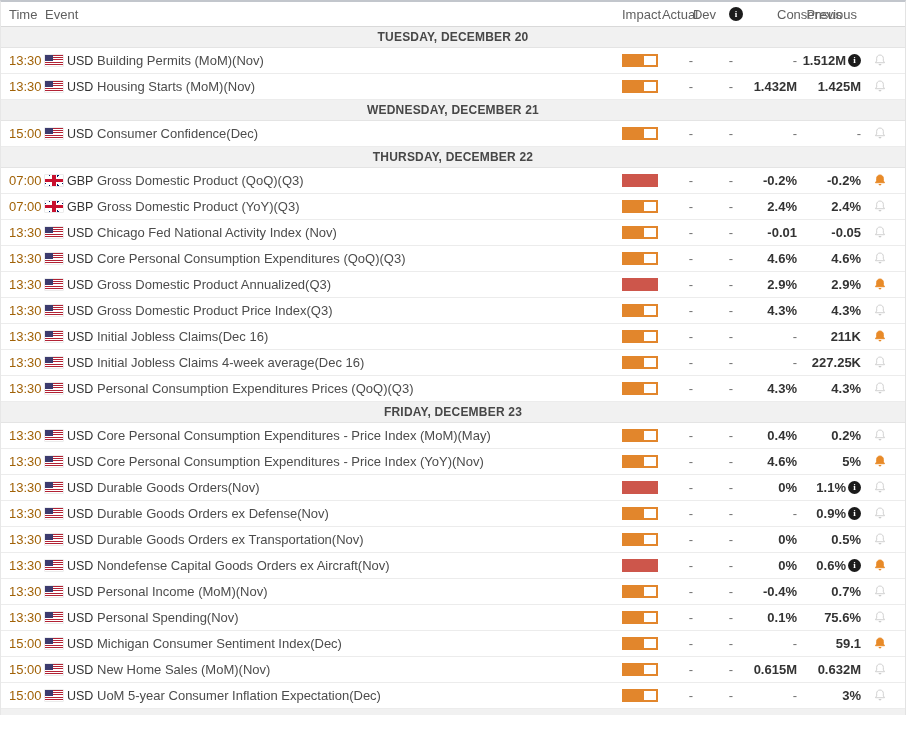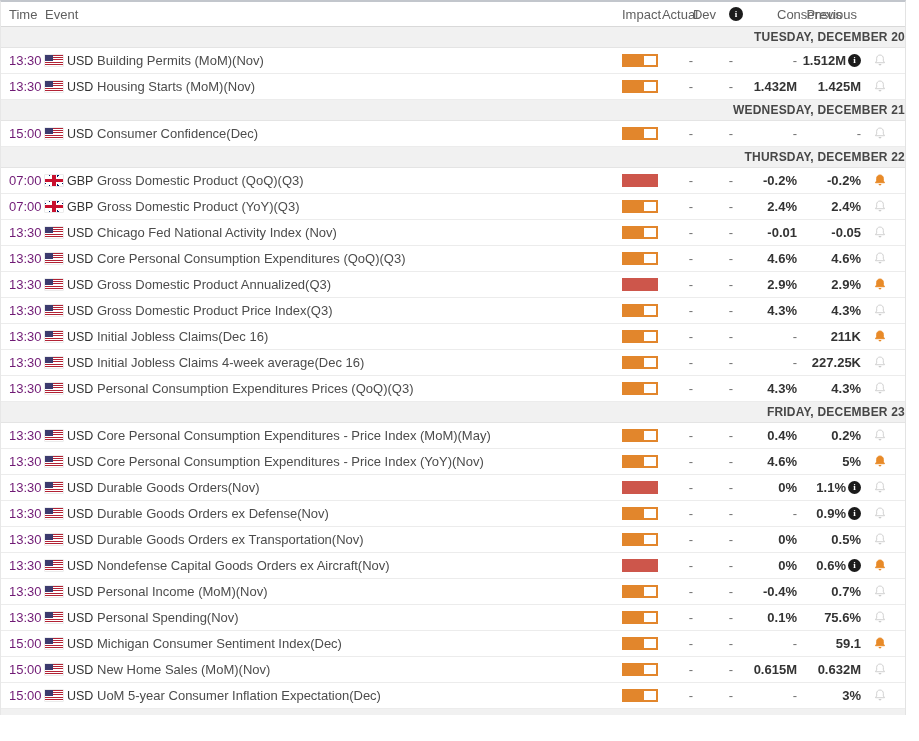--- a/index.html
+++ b/index.html
@@ -24,36 +24,36 @@
   .chead .h-impact { padding-left: 5px; }
   .chead .h-actual { text-align: center; }
   .chead .h-dev { display: flex; align-items: center; justify-content: center; gap: 13px; }
   .chead .h-consensus { padding-right: 2px; margin-left: 40px; }
   .chead .h-previous { text-align: right; padding-right: 8px; }
   
   .date-row {
     height: 21px; line-height: 21px;
     background: #f1f1f1;
     border-bottom: 1px solid #e4e4e4;
-    text-align: right;
+    text-align: center;
     font-size: 12px; font-weight: bold; color: #474747;
     letter-spacing: .2px;
   }
   
   .row {
     display: grid;
     grid-template-columns: 36px 22px 30px 1fr 44px 38px 38px 62px 66px 30px;
     align-items: center;
     height: 26px;
     padding: 0 10px 0 8px;
     border-bottom: 1px solid #ececec;
     font-size: 13px;
     background: #fff;
   }
-  .time { color: #701a75; }
+  .time { color: #a16207; }
   .flagc { display: flex; align-items: center; }
   .flag { width: 18px; height: 11px; display: inline-block; position: relative; box-shadow: 0 0 0 .5px #d7d7d7; }
   .flag-us { background: repeating-linear-gradient(180deg, #b22234 0 1px, #fff 1px 2.2px); }
   .flag-us::after { content: ""; position: absolute; top: 0; left: 0; width: 8px; height: 6px; background: #3c3b6e; }
   .flag-gb {
     background:
       linear-gradient(90deg, transparent calc(50% - 2px), #c8102e calc(50% - 2px) calc(50% + 2px), transparent calc(50% + 2px)),
       linear-gradient(180deg, transparent calc(50% - 1.5px), #c8102e calc(50% - 1.5px) calc(50% + 1.5px), transparent calc(50% + 1.5px)),
       linear-gradient(90deg, transparent calc(50% - 3.5px), #fff calc(50% - 3.5px) calc(50% + 3.5px), transparent calc(50% + 3.5px)),
       linear-gradient(180deg, transparent calc(50% - 3px), #fff calc(50% - 3px) calc(50% + 3px), transparent calc(50% + 3px)),

